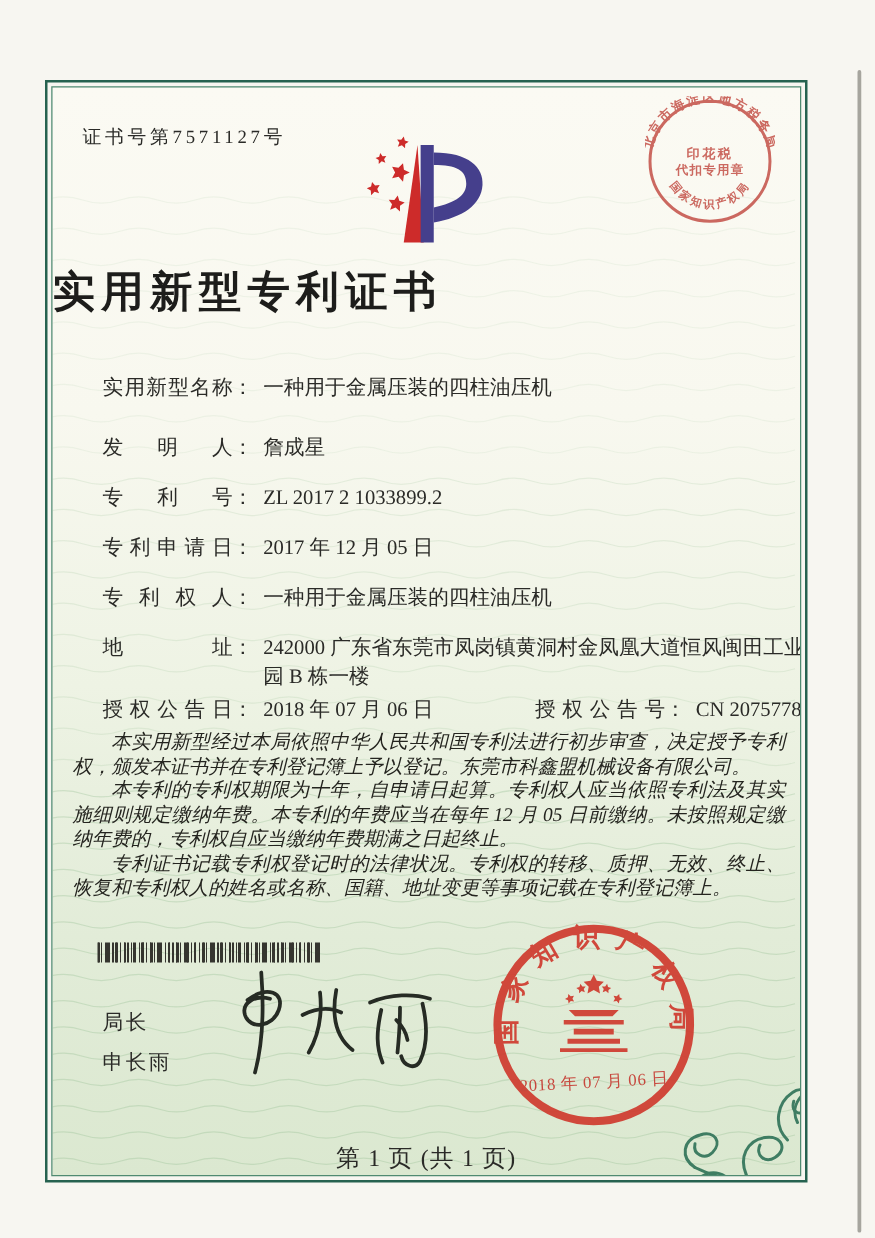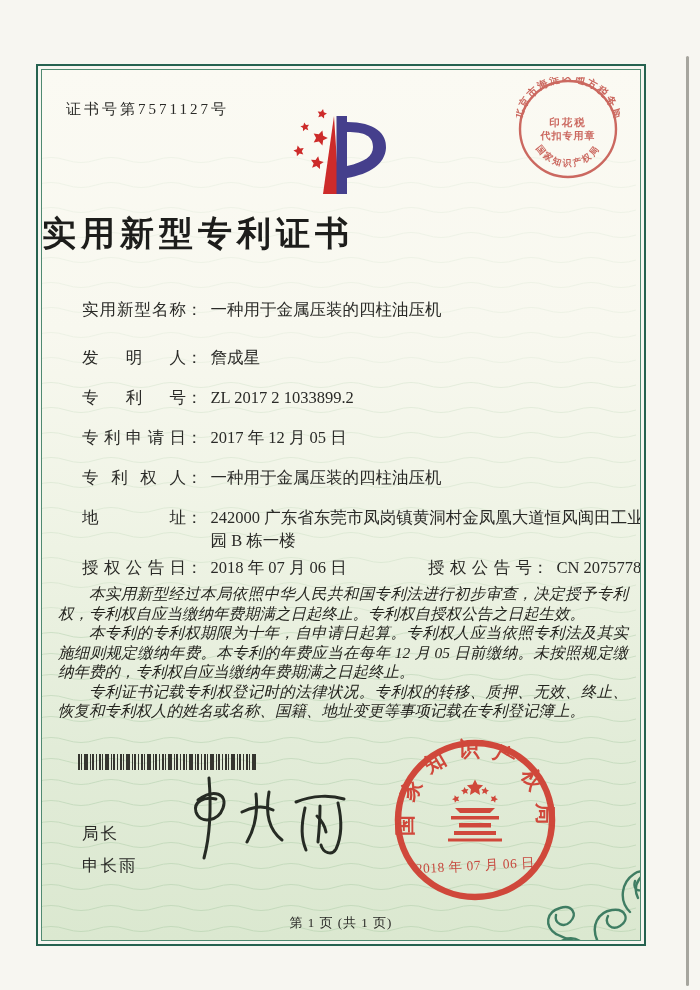--- a/index.html
+++ b/index.html
@@ -31,25 +31,25 @@
   .grant-right .val{width:auto;}
 
   .paragraphs{left:16px;top:514px;width:570px;font-size:15.5px;line-height:19.5px;
     text-align:justify;font-style:italic;color:#24241f;}
   .paragraphs p{margin:0;text-indent:2em;}
 
   .barcode{left:36px;top:684px;width:178px;height:16px;
     background:
      repeating-linear-gradient(90deg,#35352f 0 1px,transparent 1px 3px),
      repeating-linear-gradient(90deg,#35352f 0 2px,transparent 2px 7px);}
-  .director{left:40px;top:732px;font-size:16.5px;line-height:32px;letter-spacing:2px;margin-top:16px;}
+  .director{left:40px;top:732px;font-size:16.5px;line-height:32px;letter-spacing:2px;}
   .signature{left:128px;top:700px;width:190px;height:100px;}
   .seal{left:348px;top:665px;width:170px;height:170px;opacity:.9;}
   .flourish{right:-4px;bottom:-6px;width:104px;height:92px;z-index:2;}
-  .footer{left:0;top:844px;width:100%;text-align:center;font-size:13px;letter-spacing:1px;}
+  .footer{left:0;top:844px;width:100%;text-align:center;font-size:19px;letter-spacing:1px;}
 </style>
 </head>
 <body>
 
 <div class="photo">
   <div class="paper-edge"></div>
 
   <div class="border-outer">
     <div class="border-inner">
       <div class="content">
@@ -197,21 +197,21 @@
                 <span>授</span>
                 <span>权</span>
                 <span>公</span>
                 <span>告</span>
                 <span>号</span>
               </span><span class="colon">：</span><span class="val">CN 207577825 U</span>
           </span>
         </div>
 
         <div class="layer paragraphs">
-          <p>本实用新型经过本局依照中华人民共和国专利法进行初步审查，决定授予专利权，专利权自应当缴纳年费期满之日起终止。专利权自授权公告之日起生效。</p>
+          <p>本实用新型经过本局依照中华人民共和国专利法进行初步审查，决定授予专利权，颁发本证书并在专利登记簿上予以登记。东莞市科鑫盟机械设备有限公司。</p>
           <p>本专利的专利权期限为十年，自申请日起算。专利权人应当依照专利法及其实施细则规定缴纳年费。本专利的年费应当在每年 12 月 05 日前缴纳。未按照规定缴纳年费的，专利权自应当缴纳年费期满之日起终止。</p>
           <p>专利证书记载专利权登记时的法律状况。专利权的转移、质押、无效、终止、恢复和专利权人的姓名或名称、国籍、地址变更等事项记载在专利登记簿上。</p>
         </div>
 
         <div class="layer barcode"></div>
 
         <div class="layer director">
           <div>局长</div>
           <div>申长雨</div>
         </div>

